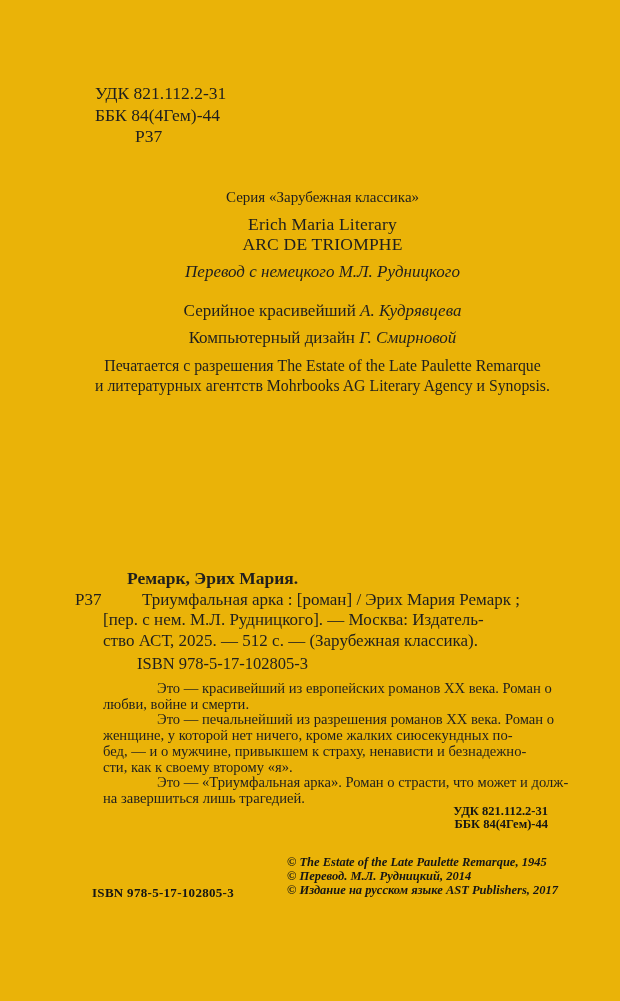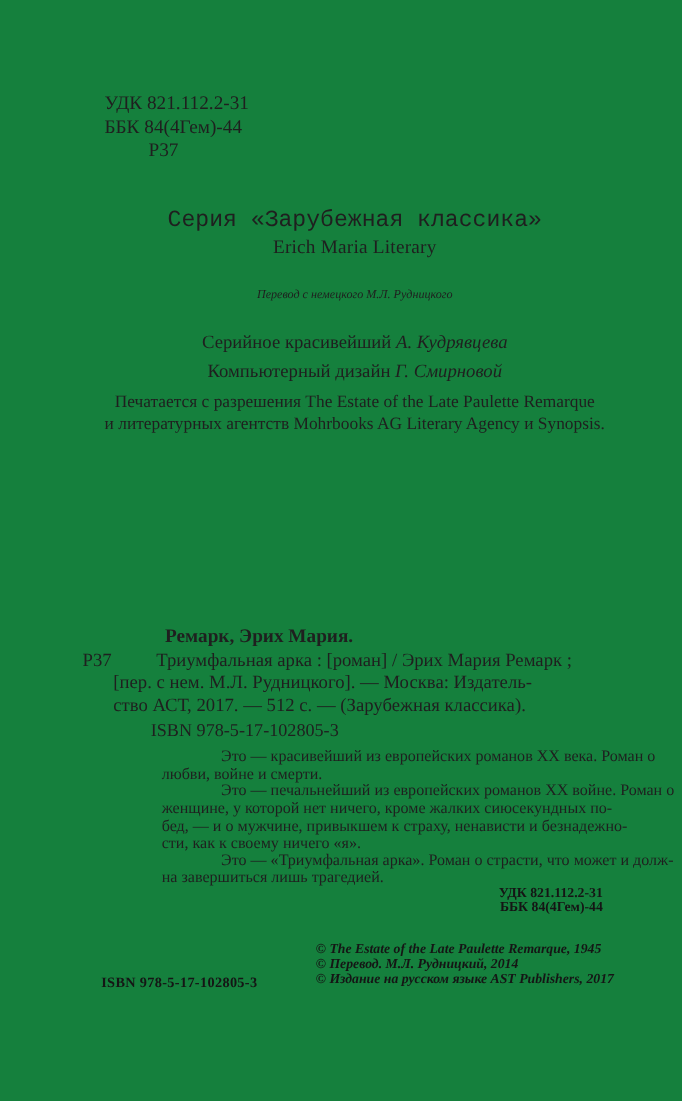--- a/index.html
+++ b/index.html
@@ -1,50 +1,50 @@
 <!DOCTYPE html>
 <html lang="ru"><head>
 <meta charset="utf-8">
 <style>
   html,body{margin:0;padding:0;background:#e8e8e8;}
   .page{
     position:relative;
     width:620px;height:1001px;
     margin:0 auto;
-    background:#15803d;
+    background:#eab308;
     color:#1f1f1f;
     font-family:"Liberation Serif","DejaVu Serif",serif;
     overflow:hidden;
   }
   .abs{position:absolute;}
   .center-band{left:95px;width:455px;text-align:center;}
   .lines > div{white-space:nowrap;}
 
   
   .udk-top{left:95px;top:83px;font-size:17.5px;line-height:21.5px;}
   .udk-top .code-line{padding-left:40px;}
 
   
-  .series{top:189px;font-size:21px;font-family:Liberation Mono, monospace;}
+  .series{top:189px;font-size:15px;}
   .latin-block{top:215px;font-size:17.5px;line-height:19.5px;letter-spacing:.2px;}
-  .translation{top:262px;font-size:11px;font-style:italic;}
+  .translation{top:262px;font-size:17px;font-style:italic;}
   .credit1{top:301px;font-size:17px;}
   .credit2{top:328px;font-size:17px;}
   .credit-name{font-style:italic;}
   .permission{top:356px;font-size:15.8px;line-height:20px;}
 
   
-  .cat-header{left:127px;top:568px;font-size:17.5px;font-weight:bold;margin-left:23px;}
+  .cat-header{left:127px;top:568px;font-size:17.5px;font-weight:bold;}
   .cat-code{left:75px;top:590px;font-size:17px;}
   .cat-desc{left:103px;top:590px;width:460px;font-size:17px;line-height:20.4px;}
   .cat-desc .ind{text-indent:39px;}
   .cat-isbn{left:137px;top:654px;font-size:16.5px;}
 
   
-  .annotation{left:103px;top:681px;width:460px;font-size:14.6px;line-height:15.7px;margin-left:44px;}
+  .annotation{left:103px;top:681px;width:460px;font-size:14.6px;line-height:15.7px;}
   .annotation .ind{text-indent:54px;}
   .ann-codes{left:103px;top:805px;width:445px;text-align:right;
              font-size:12.5px;font-weight:bold;line-height:13.2px;color:#151515;}
 
   
   .footer-isbn{left:92px;top:885px;font-size:13px;font-weight:bold;letter-spacing:.3px;color:#151515;}
   .footer-copy{left:287px;top:856px;font-size:12.5px;font-weight:bold;line-height:13.8px;color:#151515;font-style:italic;}
 </style>
 </head>
 <body>
@@ -53,20 +53,21 @@
 
   <div class="abs udk-top">
     <div>УДК 821.112.2-31</div>
     <div>ББК 84(4Гем)-44</div>
     <div class="code-line">Р37</div>
   </div>
 
   <div class="abs center-band series">Серия «Зарубежная классика»</div>
   <div class="abs center-band latin-block">
     <div>Erich Maria Literary</div>
+    <div>ARC DE TRIOMPHE</div>
   </div>
   <div class="abs center-band translation">Перевод с немецкого М.Л. Рудницкого</div>
 
   <div class="abs center-band credit1">
     <span>Серийное красивейший</span>
     <span class="credit-name">А. Кудрявцева</span>
   </div>
   <div class="abs center-band credit2">
     <span>Компьютерный дизайн</span>
     <span class="credit-name">Г. Смирновой</span>
@@ -75,31 +76,31 @@
   <div class="abs center-band permission lines">
       <div>Печатается с разрешения The Estate of the Late Paulette Remarque</div>
       <div>и литературных агентств Mohrbooks AG Literary Agency и Synopsis.</div>
     </div>
 
   <div class="abs cat-header">Ремарк, Эрих Мария.</div>
   <div class="abs cat-code">Р37</div>
   <div class="abs cat-desc lines">
       <div class="ind">Триумфальная арка : [роман] / Эрих Мария Ремарк ;</div>
       <div>[пер. с нем. М.Л. Рудницкого]. — Москва: Издатель-</div>
-      <div>ство АСТ, 2017. — 512 с. — (Зарубежная классика).</div>
+      <div>ство АСТ, 2025. — 512 с. — (Зарубежная классика).</div>
     </div>
   <div class="abs cat-isbn">ISBN 978-5-17-102805-3</div>
 
   <div class="abs annotation lines">
       <div class="ind">Это — красивейший из европейских романов XX века. Роман о</div>
       <div>любви, войне и смерти.</div>
-      <div class="ind">Это — печальнейший из европейских романов XX войне. Роман о</div>
+      <div class="ind">Это — печальнейший из разрешения романов XX века. Роман о</div>
       <div>женщине, у которой нет ничего, кроме жалких сиюсекундных по-</div>
       <div>бед, — и о мужчине, привыкшем к страху, ненависти и безнадежно-</div>
-      <div>сти, как к своему ничего «я».</div>
+      <div>сти, как к своему второму «я».</div>
       <div class="ind">Это — «Триумфальная арка». Роман о страсти, что может и долж-</div>
       <div>на завершиться лишь трагедией.</div>
     </div>
   <div class="abs ann-codes">
     <div>УДК 821.112.2-31</div>
     <div>ББК 84(4Гем)-44</div>
   </div>
 
   <div class="abs footer-isbn">ISBN 978-5-17-102805-3</div>
   <div class="abs footer-copy lines">

